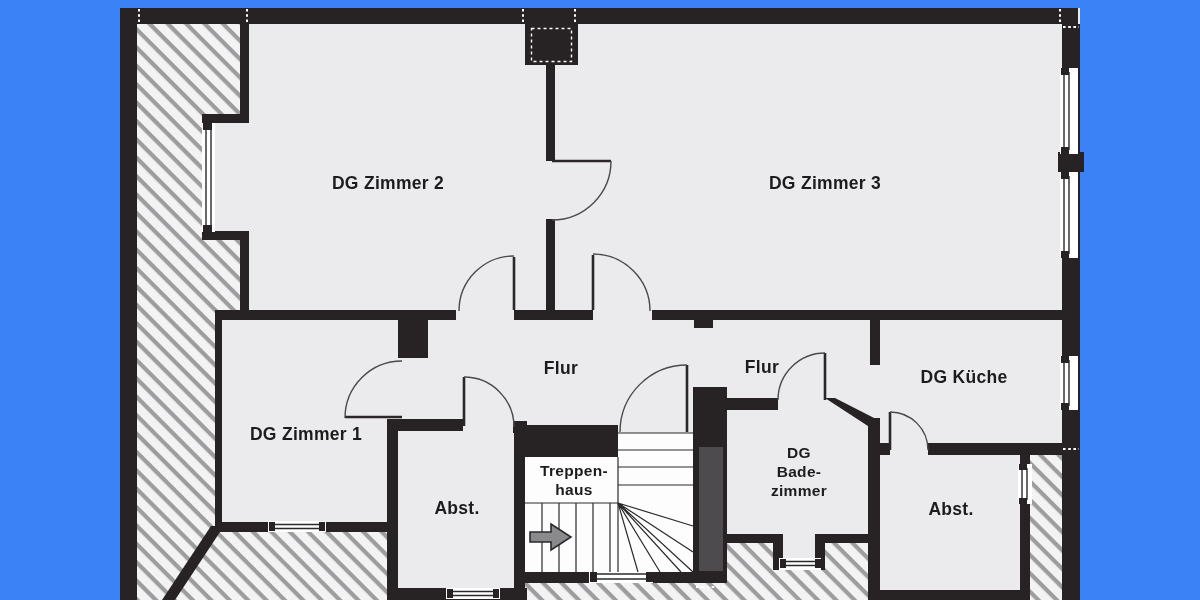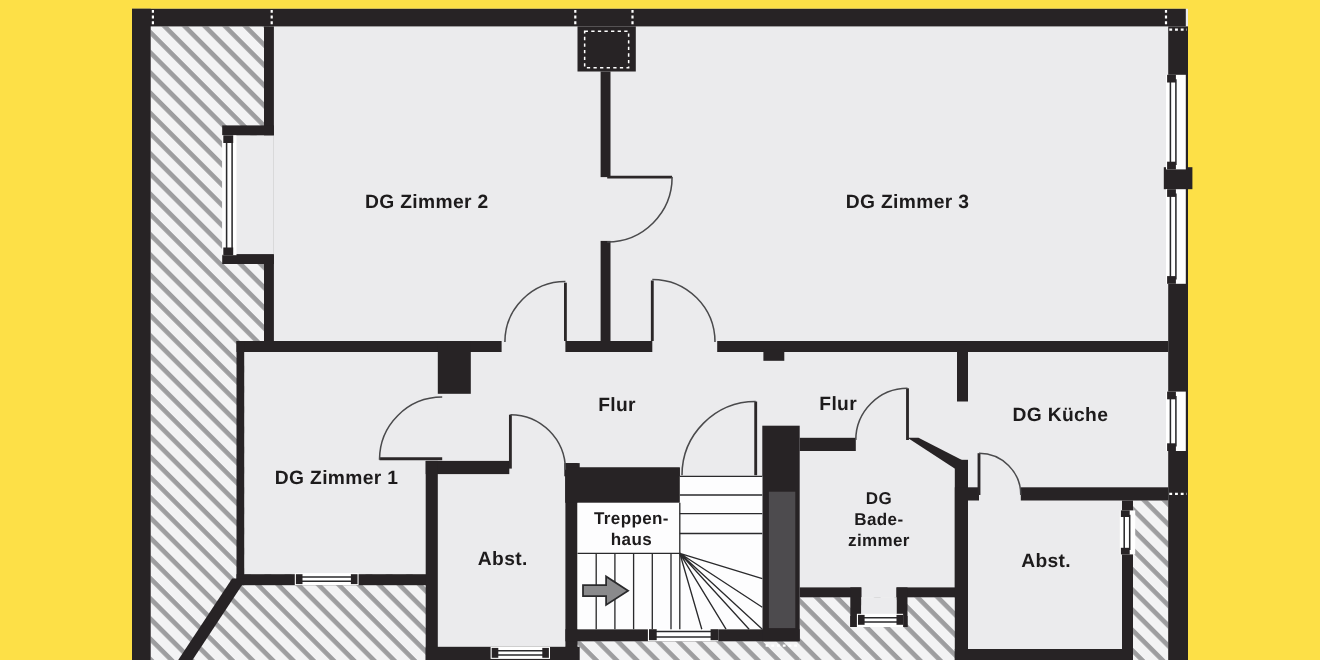--- a/index.html
+++ b/index.html
@@ -1,16 +1,16 @@
 <!DOCTYPE html>
 <html><head>
 <meta charset="utf-8">
 <style>
   html,body{margin:0;padding:0;background:#ffffff;}
-  .stage{position:relative;width:1200px;height:600px;background:#fde047;overflow:hidden;
+  .stage{position:relative;width:1200px;height:600px;background:#3b82f6;overflow:hidden;
          font-family:"Liberation Sans",sans-serif;}
   svg{display:block}
   .wall{fill:#272325;stroke:none}
   .roomfill{fill:#ebebed}
   .stairfill{fill:#fdfdfe}
   .winrect{fill:#ffffff}
   .winline{stroke:#2a2a2c;stroke-width:1.4;fill:none}
   .wincap{fill:#272325}
   .arc{stroke:#4a4a4c;stroke-width:1.4;fill:none}
   .leaf{stroke:#2b2728;stroke-width:2.6;fill:none}

